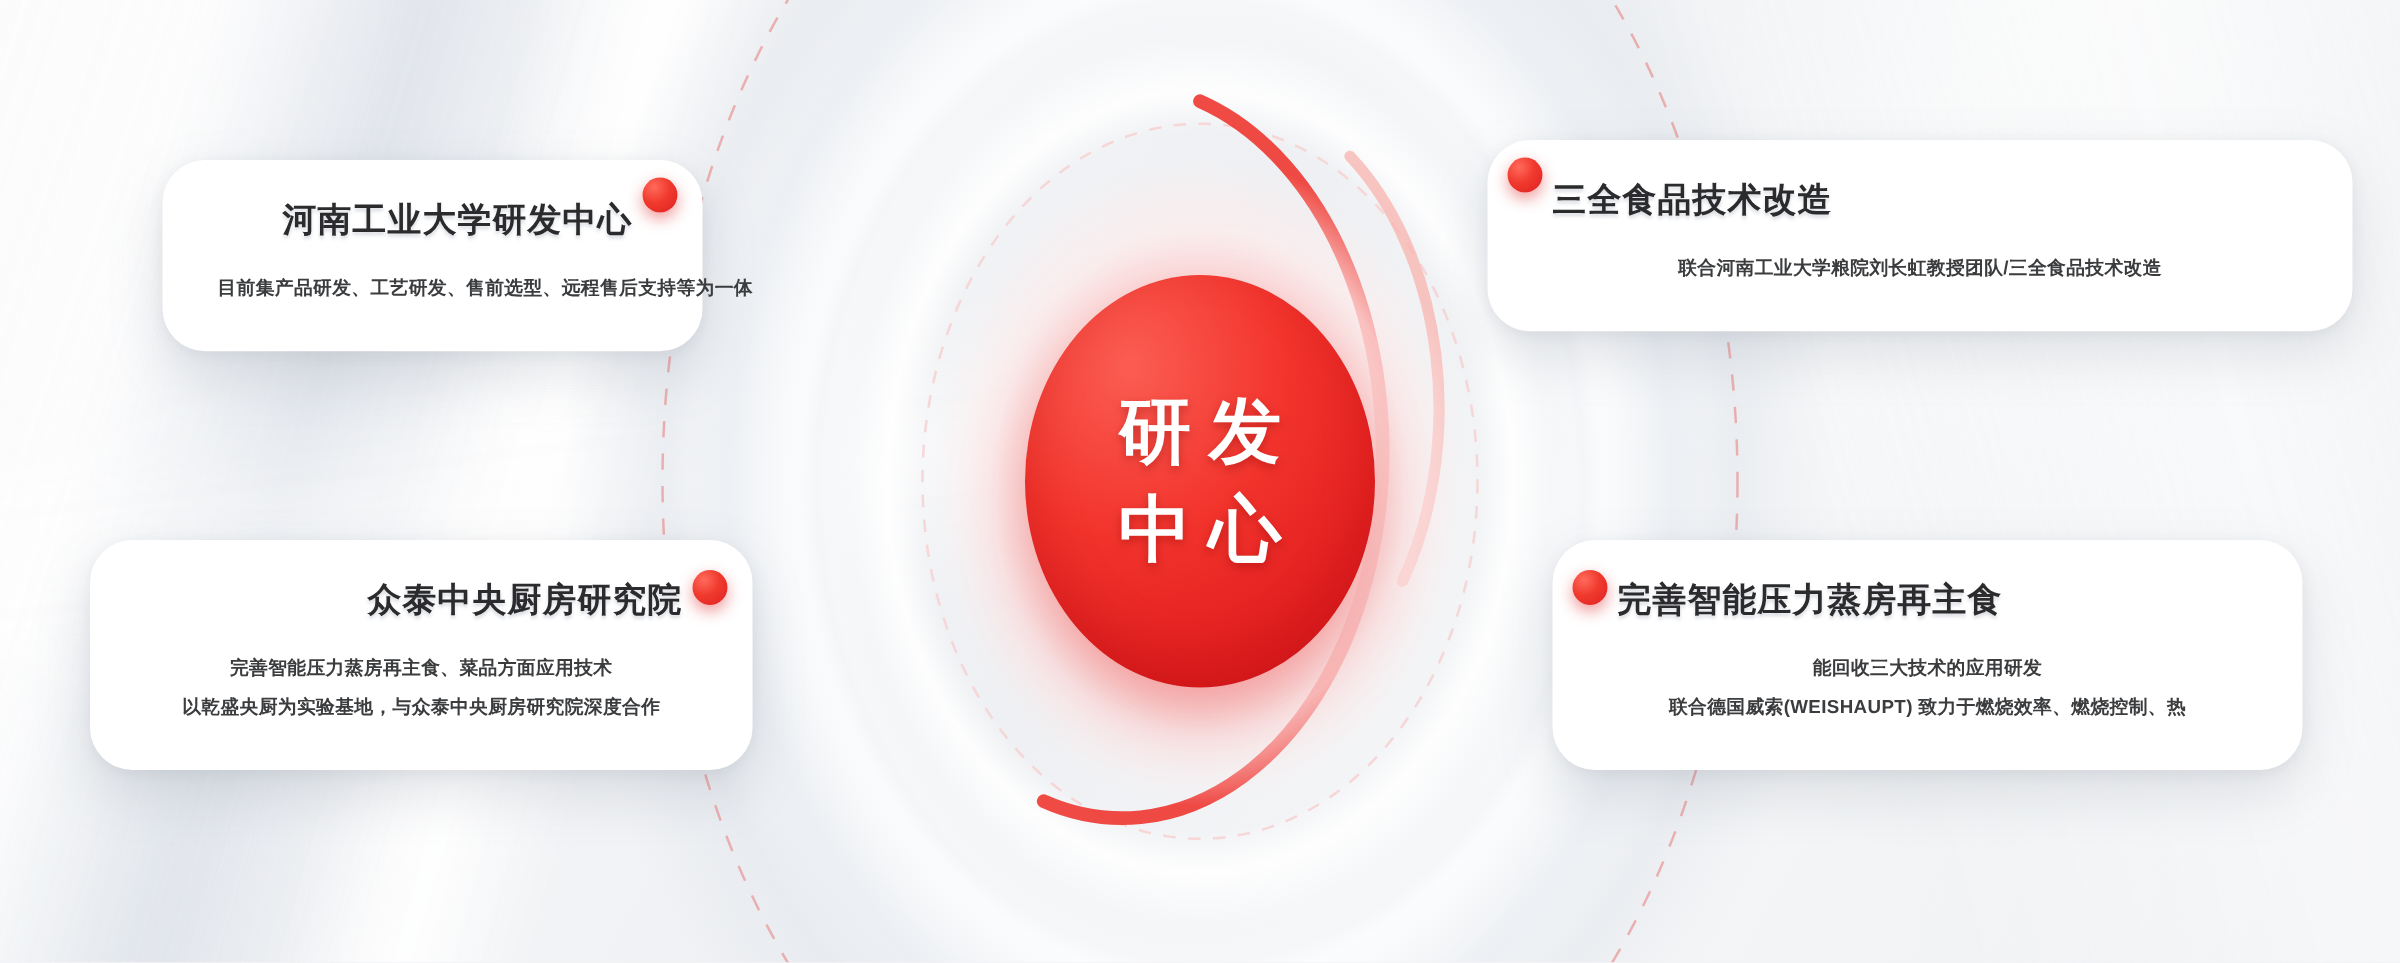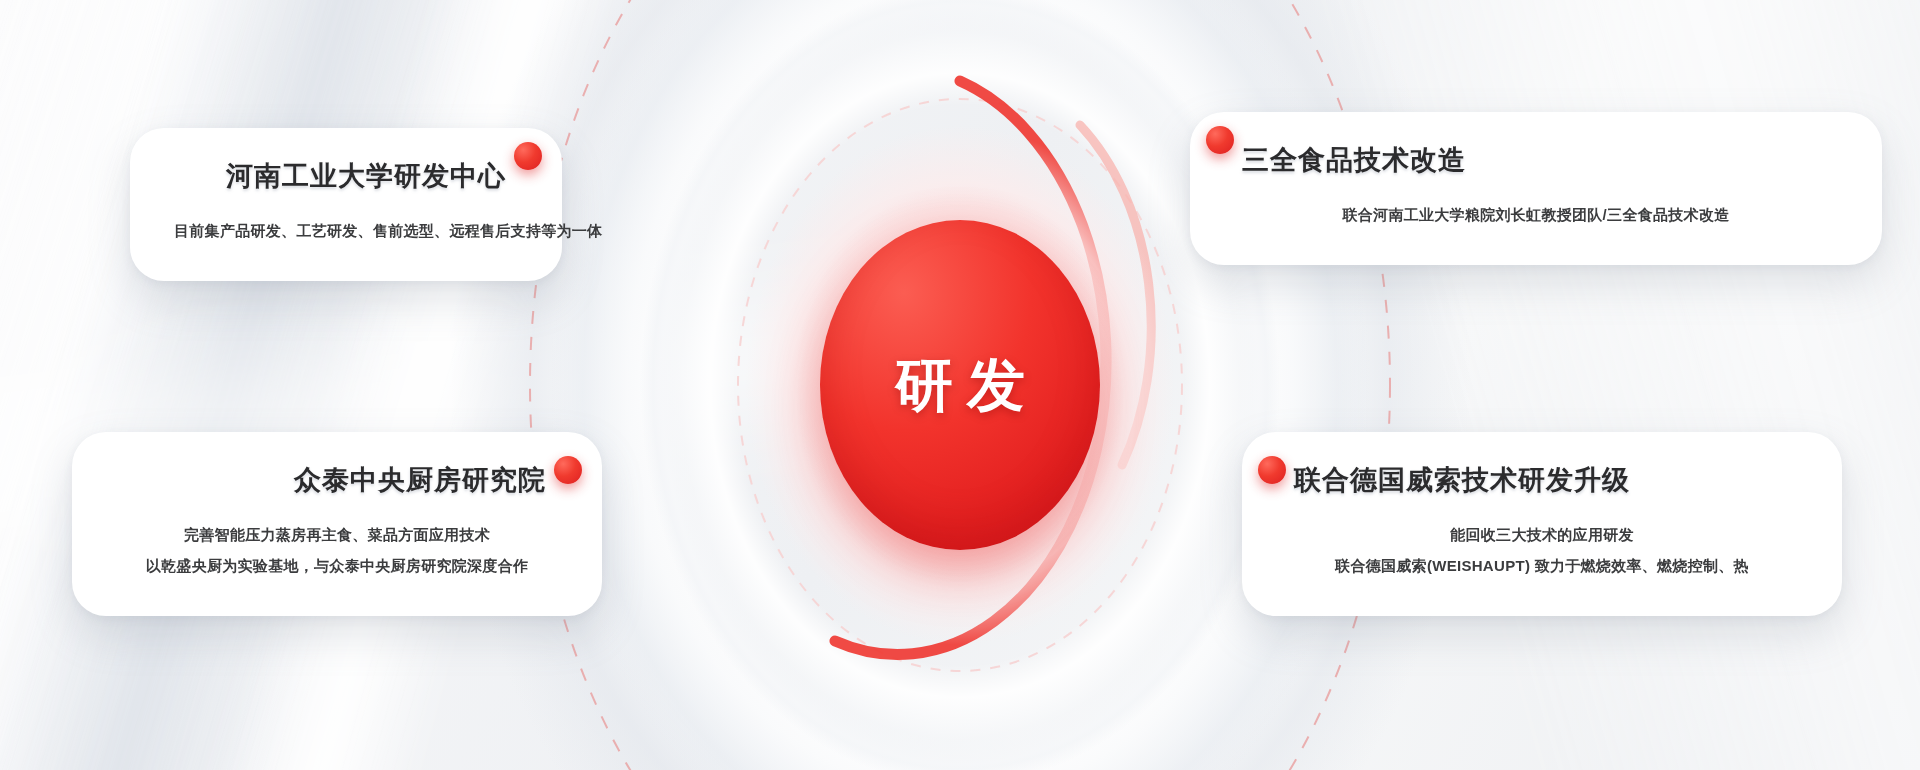--- a/index.html
+++ b/index.html
@@ -190,20 +190,21 @@
                A 206 290 0 1 1 455 936" fill="none" stroke="#ef3b34" stroke-width="11" stroke-linecap="round" opacity="0.92"></path>
       <path d="M 700 420
                A 178 252 0 0 1 742 760" fill="none" stroke="#f8b3ae" stroke-width="9" stroke-linecap="round" opacity="0.75"></path>
     </svg>
 
     <div class="halo-a"></div>
     <div class="halo-b"></div>
 
     <div class="core">
       <div class="core-line">研发</div>
+      <div class="core-line">中心</div>
     </div>
   </div>
 
   <div class="card" id="card-1">
     <span class="dot"></span>
     <div class="card-title">河南工业大学研发中心</div>
     <div class="card-body">
       <div class="card-line">目前集产品研发、工艺研发、售前选型、远程售后支持等为一体</div>
     </div>
   </div>
@@ -220,20 +221,20 @@
     <span class="dot"></span>
     <div class="card-title">众泰中央厨房研究院</div>
     <div class="card-body">
       <div class="card-line">完善智能压力蒸房再主食、菜品方面应用技术</div>
       <div class="card-line">以乾盛央厨为实验基地，与众泰中央厨房研究院深度合作</div>
     </div>
   </div>
 
   <div class="card" id="card-4">
     <span class="dot"></span>
-    <div class="card-title">联合德国威索技术研发升级</div>
+    <div class="card-title">完善智能压力蒸房再主食</div>
     <div class="card-body">
       <div class="card-line">能回收三大技术的应用研发</div>
       <div class="card-line">联合德国威索(WEISHAUPT) 致力于燃烧效率、燃烧控制、热</div>
     </div>
   </div>
 
 </div>
 
 </body></html>

